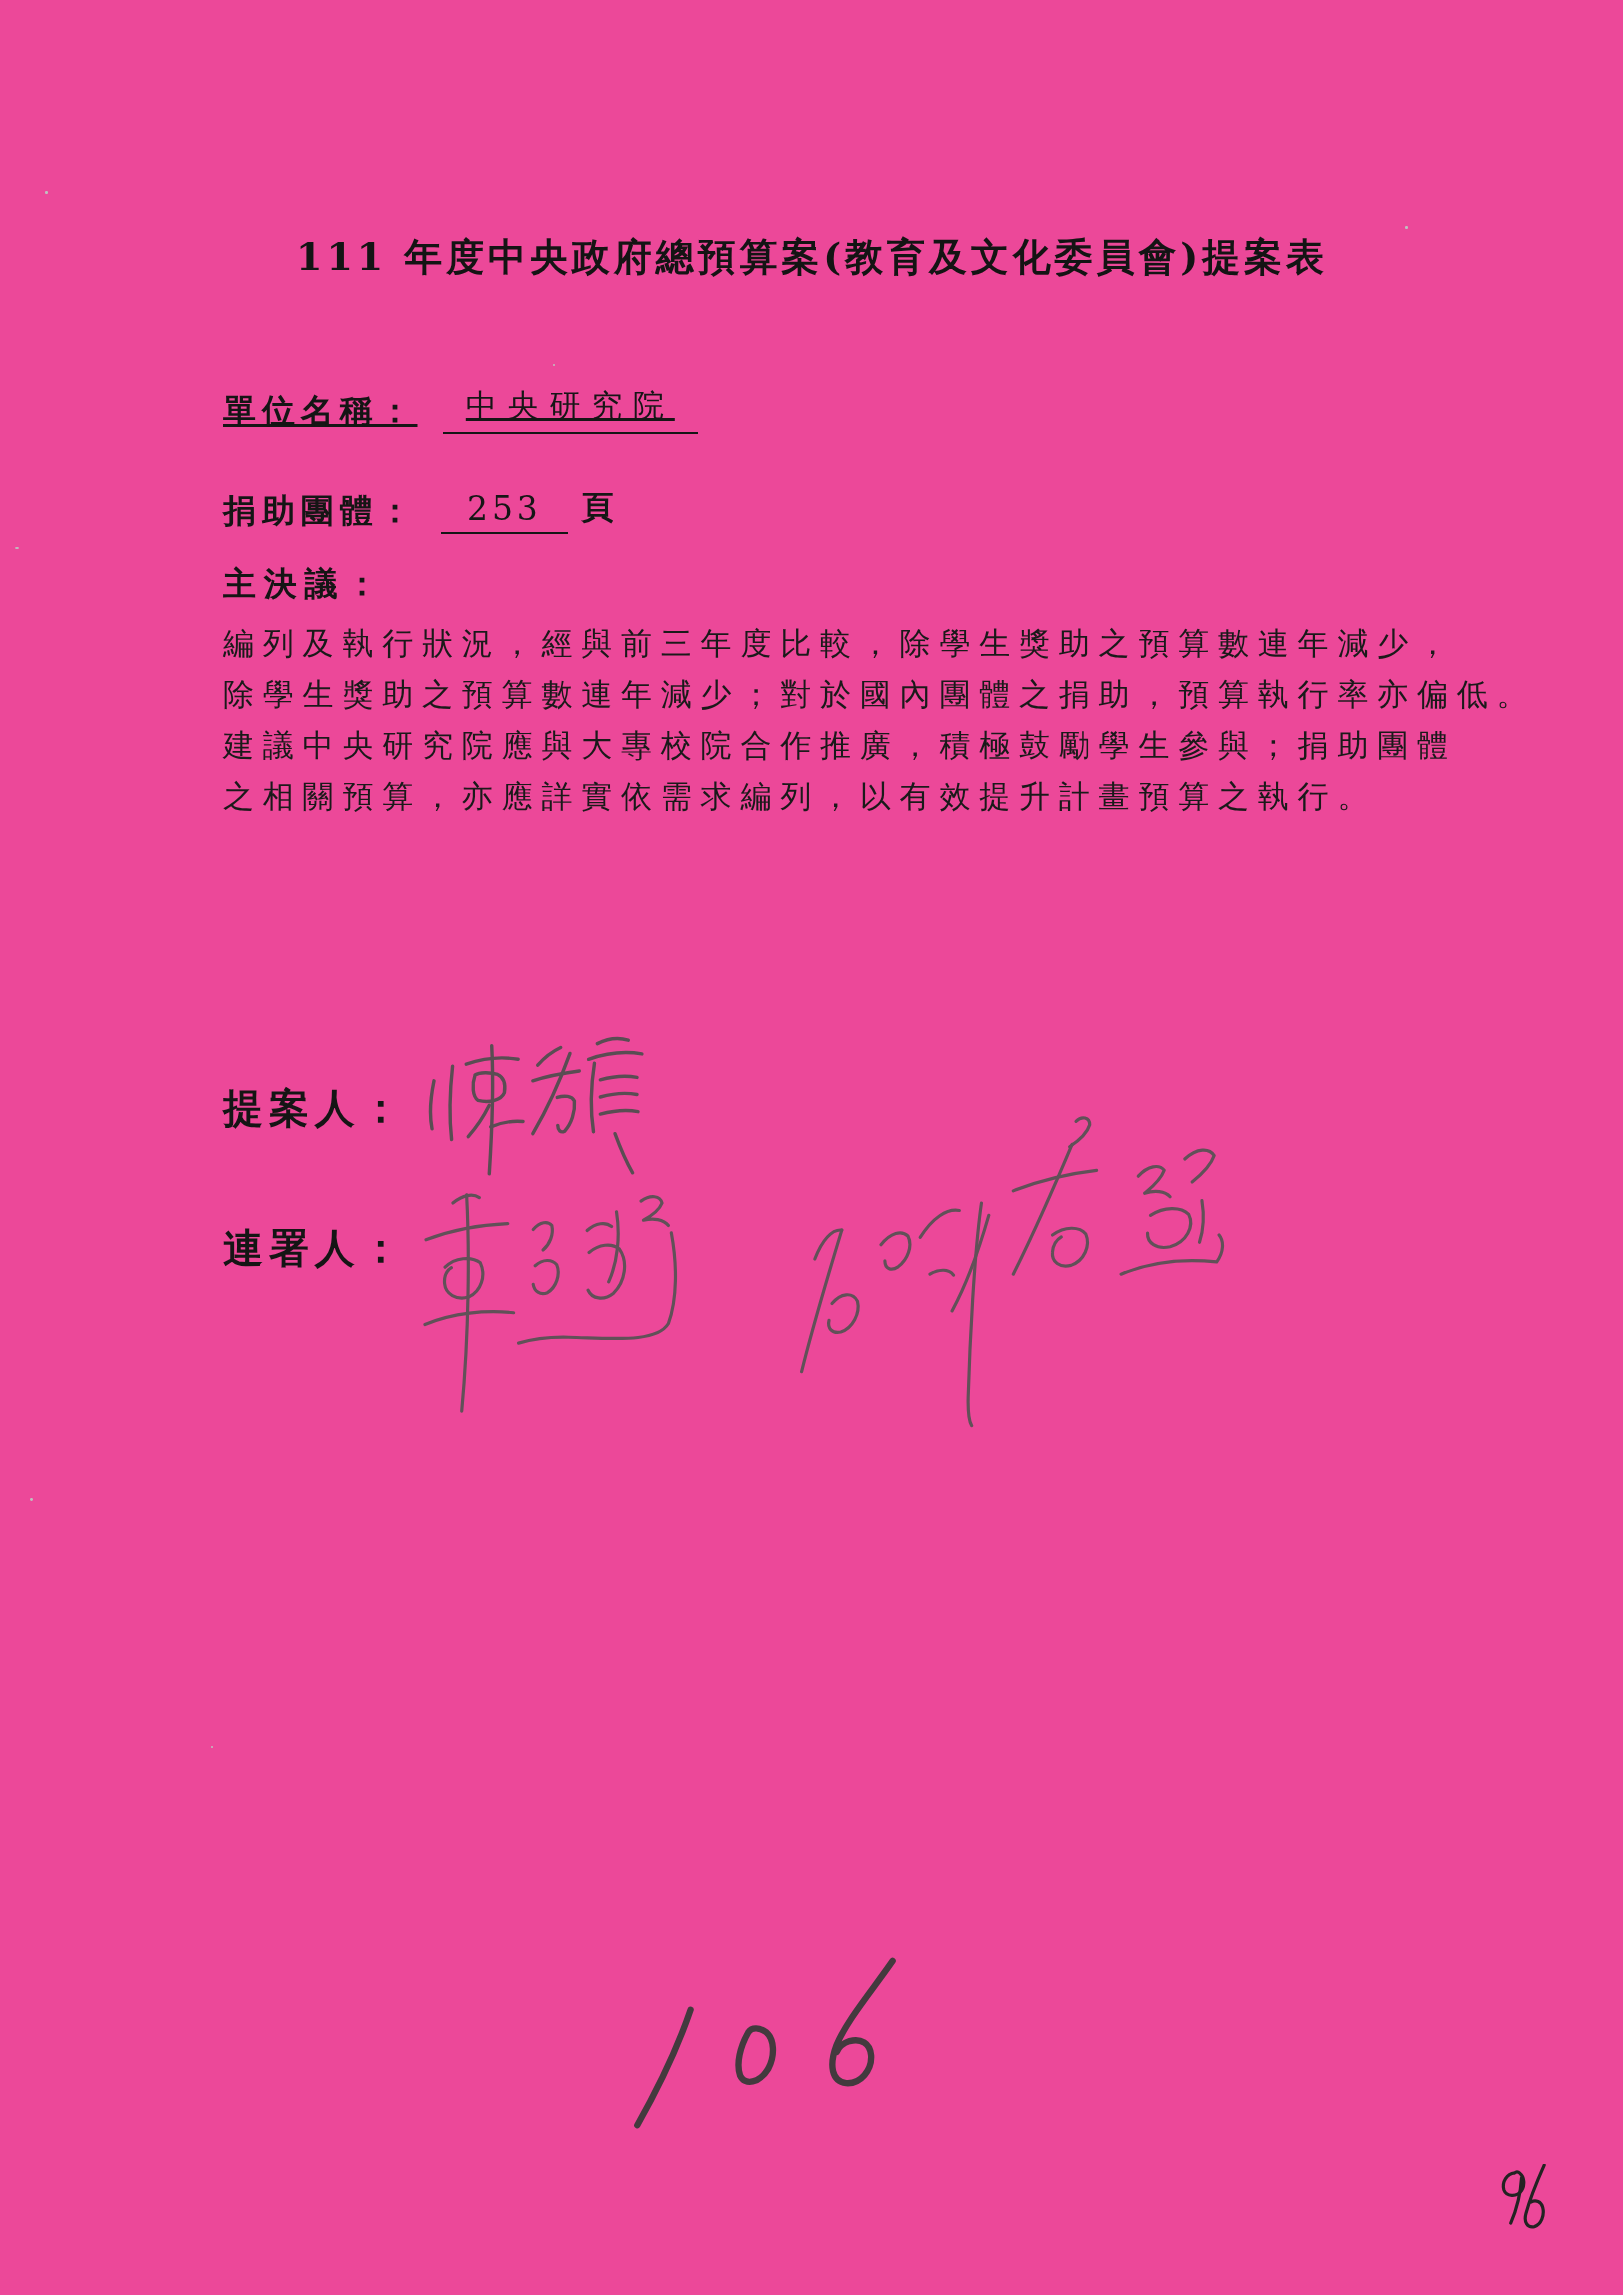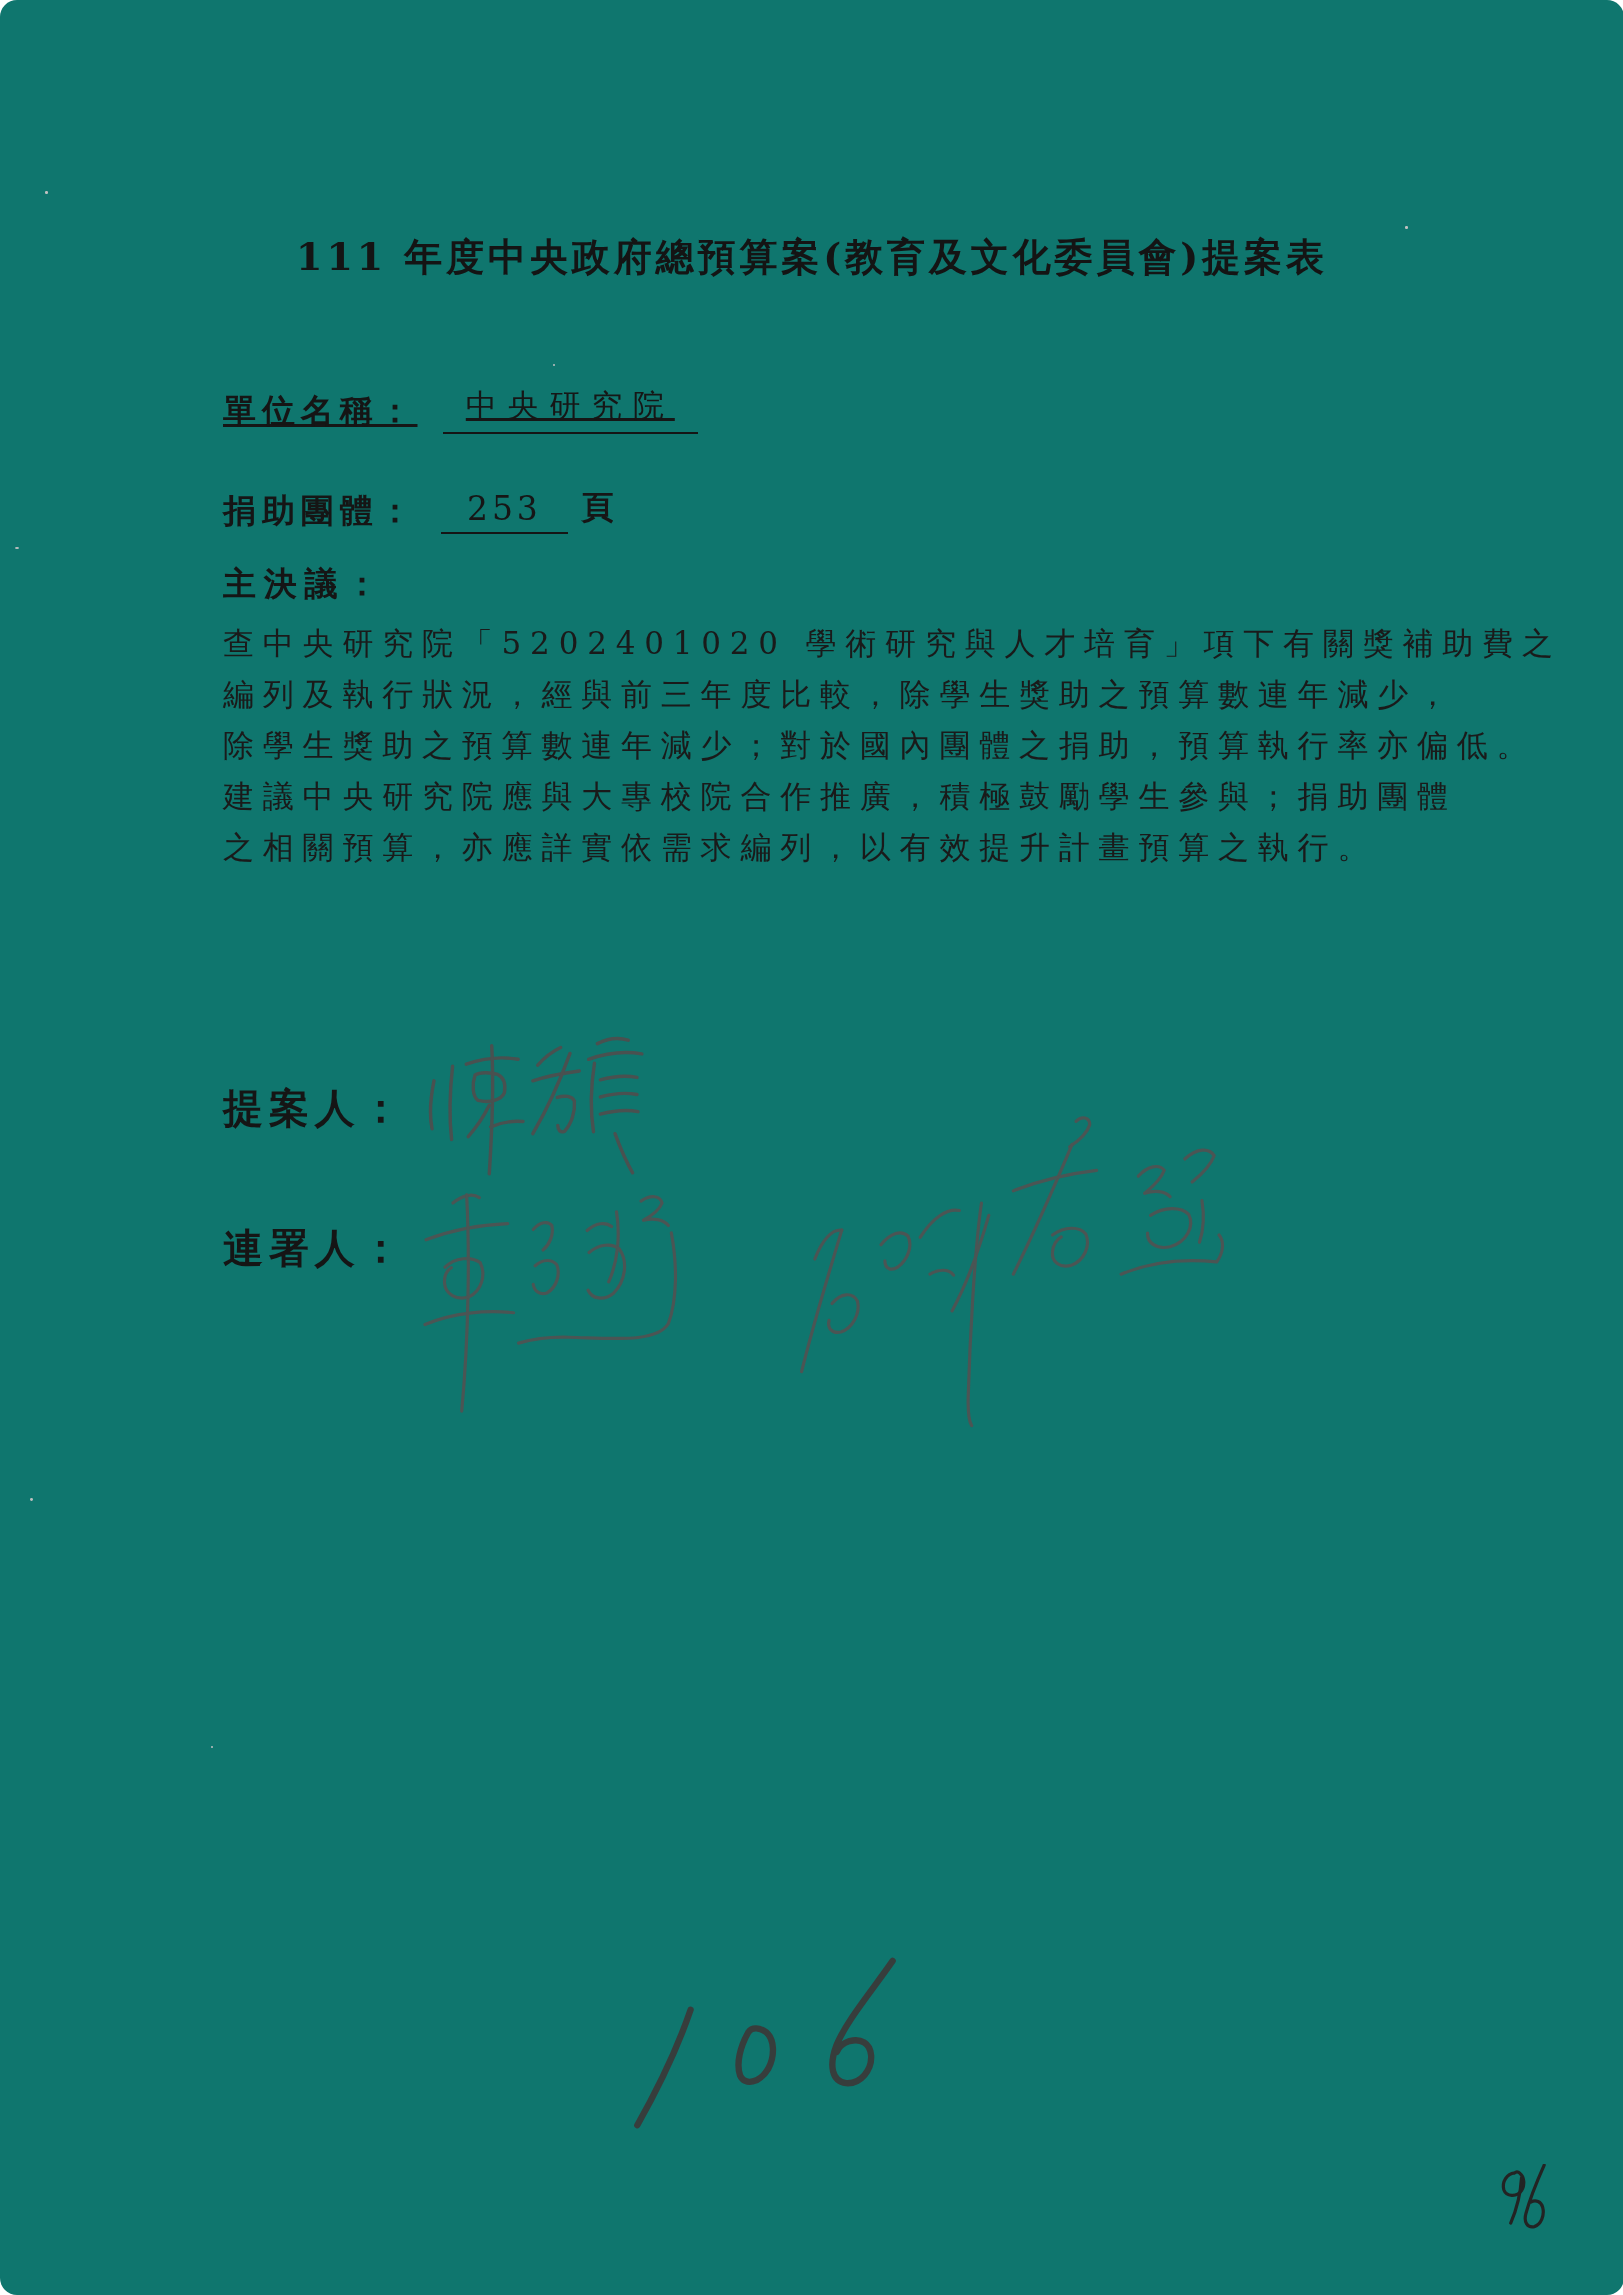--- a/index.html
+++ b/index.html
@@ -4,21 +4,21 @@
 <style>
   html, body { margin: 0; padding: 0; }
   body {
     width: 1624px; height: 2295px;
     background: #ffffff;
     font-family: "DejaVu Serif", "Liberation Serif", serif;
     color: #161616;
     position: relative;
     overflow: hidden;
   }
-  .page { position: absolute; inset: 0; background: #0f766e; border-radius: 17px; }
+  .page { position: absolute; inset: 0; background: #ec4899; }
 
   .doc-title {
     position: absolute; left: 0; top: 232px; width: 1624px;
     margin: 0; text-align: center;
     font-size: 38px; font-weight: 700; letter-spacing: 3.9px;
     white-space: nowrap; color: #141414;
   }
 
   .field-row { position: absolute; display: flex; align-items: flex-end; }
   .field-label { font-size: 33px; font-weight: 700; letter-spacing: 5.9px; white-space: nowrap; color: #151515; }
@@ -75,21 +75,20 @@
   </div>
 
   <div class="field-row row-page">
     <span class="field-label">捐助團體：</span>
     <span class="underlined-value page-value">253</span>
     <span class="page-unit">頁</span>
   </div>
 
   <div class="resolution">
     <div class="res-heading">主決議：</div>
-    <div class="res-line">查中央研究院「5202401020 學術研究與人才培育」項下有關獎補助費之</div>
     <div class="res-line">編列及執行狀況，經與前三年度比較，除學生獎助之預算數連年減少，</div>
     <div class="res-line">除學生獎助之預算數連年減少；對於國內團體之捐助，預算執行率亦偏低。</div>
     <div class="res-line">建議中央研究院應與大專校院合作推廣，積極鼓勵學生參與；捐助團體</div>
     <div class="res-line">之相關預算，亦應詳實依需求編列，以有效提升計畫預算之執行。</div>
   </div>
 
   <span class="sig-label lbl-proposer">提案人：</span>
   <span class="sig-label lbl-cosigner">連署人：</span>
 
   <svg class="handwriting" style="left:417px; top:1028px;" width="238" height="159" viewBox="0 0 485 325" aria-label="陳秀寶（手寫簽名）">

